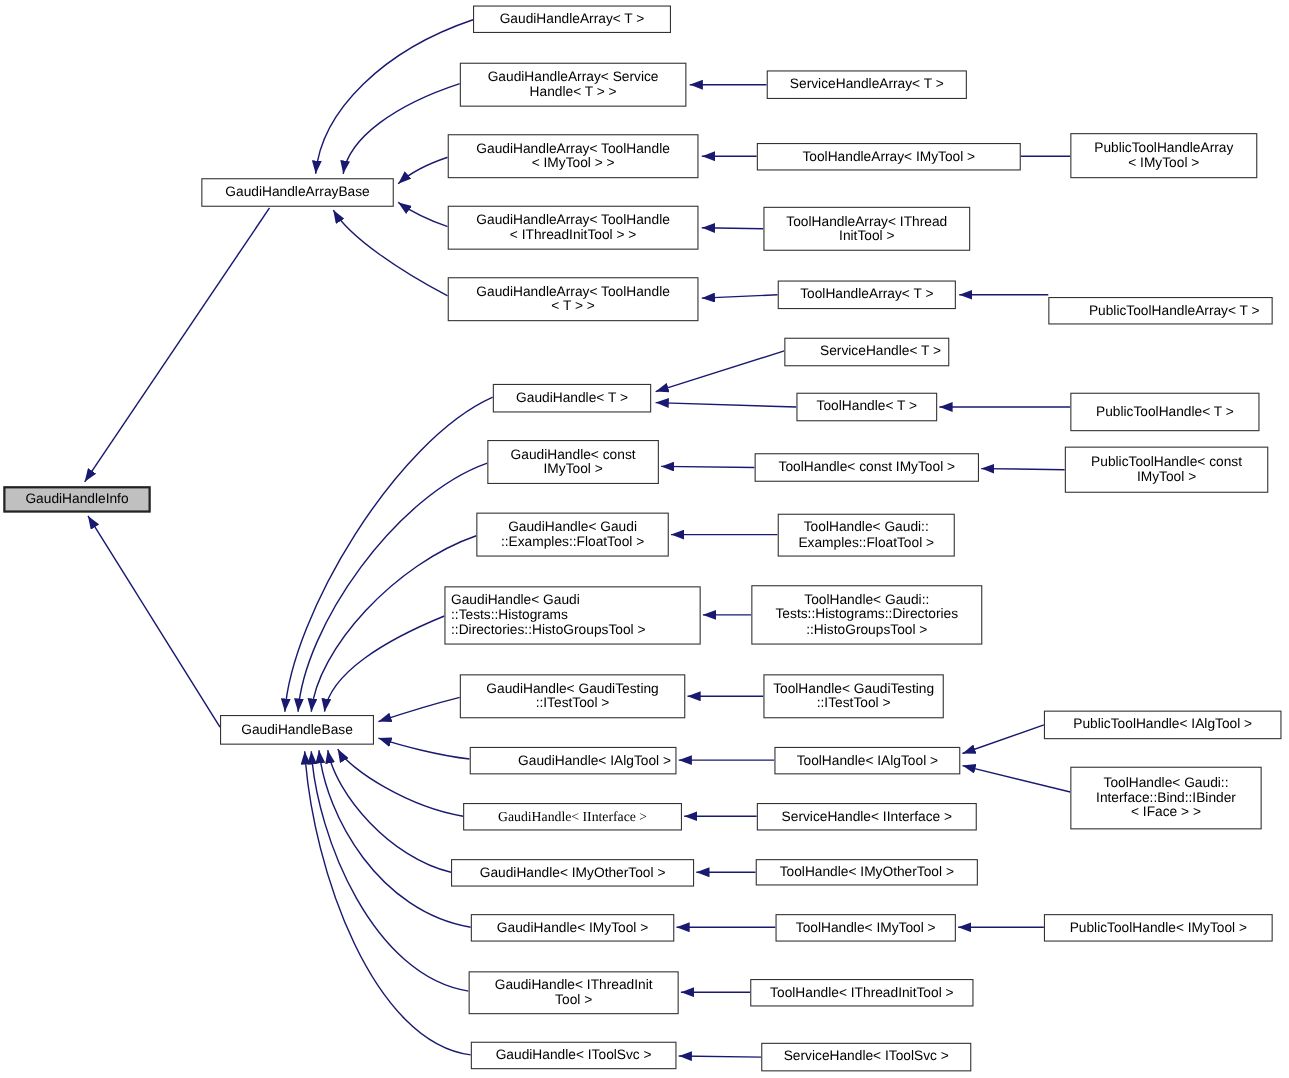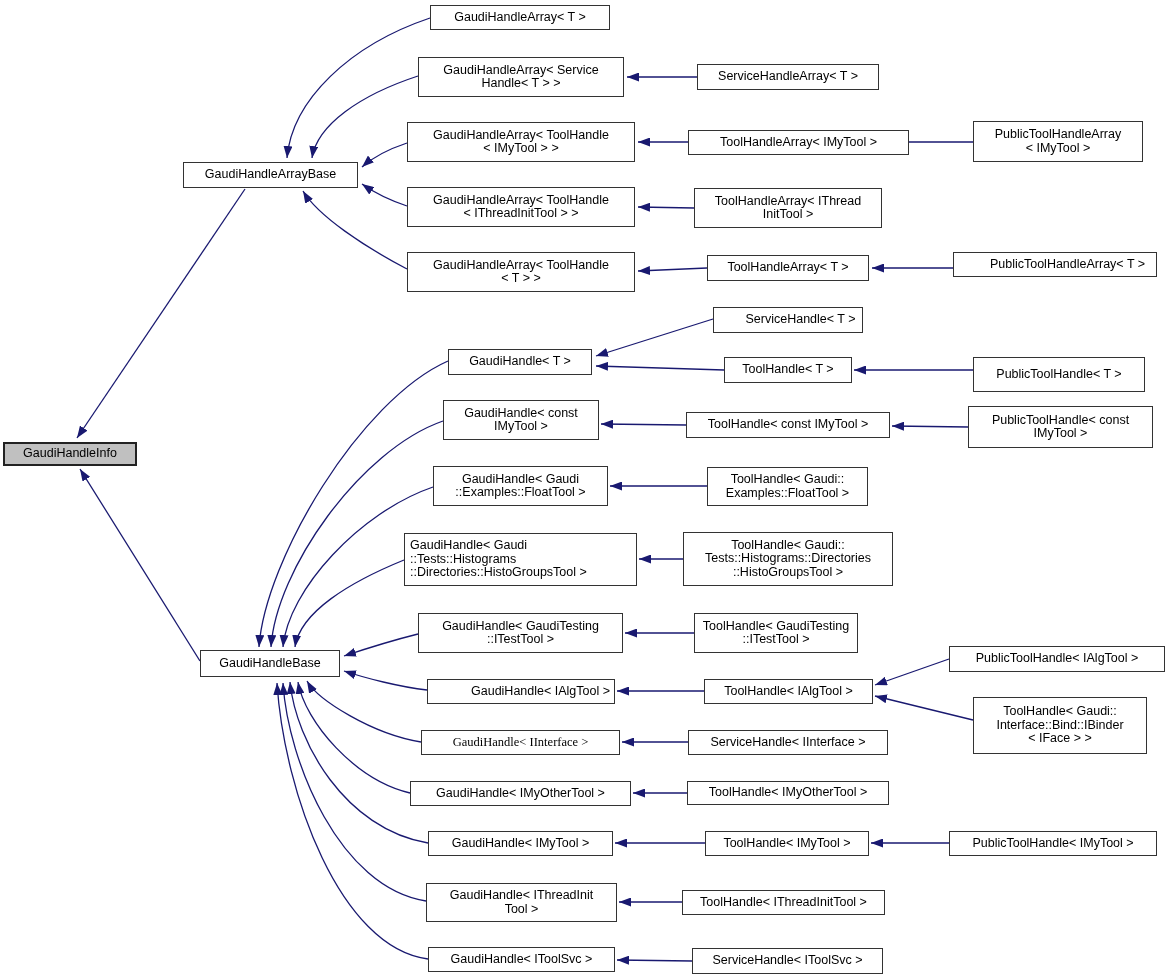--- a/index.html
+++ b/index.html
@@ -100,27 +100,27 @@
       <div class="node" style="left: 430px; top: 5px; width: 180px; height: 25px;"><span>GaudiHandleArray&lt; T &gt;</span></div>
       <div class="node" style="left: 418px; top: 57px; width: 206px; height: 40px;"><span>GaudiHandleArray&lt; Service
 Handle&lt; T &gt; &gt;</span></div>
       <div class="node" style="left: 407px; top: 122px; width: 228px; height: 40px;"><span>GaudiHandleArray&lt; ToolHandle
 &lt; IMyTool &gt; &gt;</span></div>
       <div class="node" style="left: 407px; top: 187px; width: 228px; height: 40px;"><span>GaudiHandleArray&lt; ToolHandle
 &lt; IThreadInitTool &gt; &gt;</span></div>
       <div class="node" style="left: 407px; top: 252px; width: 228px; height: 40px;"><span>GaudiHandleArray&lt; ToolHandle
 &lt; T &gt; &gt;</span></div>
       <div class="node" style="left: 697px; top: 64px; width: 182px; height: 26px;"><span>ServiceHandleArray&lt; T &gt;</span></div>
-      <div class="node" style="left: 688px; top: 130px; width: 221px; height: 25px; align-items: center;"><span>ToolHandleArray&lt; IMyTool &gt;</span></div>
+      <div class="node" style="left: 688px; top: 130px; width: 240px; height: 25px; align-items: center;"><span>ToolHandleArray&lt; IMyTool &gt;</span></div>
       <div class="node" style="left: 973px; top: 121px; width: 170px; height: 41px;"><span>PublicToolHandleArray
 &lt; IMyTool &gt;</span></div>
       <div class="node" style="left: 694px; top: 188px; width: 188px; height: 40px;"><span>ToolHandleArray&lt; IThread
 InitTool &gt;</span></div>
       <div class="node" style="left: 707px; top: 255px; width: 162px; height: 26px;"><span>ToolHandleArray&lt; T &gt;</span></div>
-      <div class="node" style="left: 953px; top: 252px; width: 204px; height: 25px; padding-left: 28px;"><span>PublicToolHandleArray&lt; T &gt;</span></div>
+      <div class="node" style="left: 953px; top: 270px; width: 204px; height: 25px; padding-left: 28px;"><span>PublicToolHandleArray&lt; T &gt;</span></div>
       <div class="node" style="left: 448px; top: 349px; width: 144px; height: 26px;"><span>GaudiHandle&lt; T &gt;</span></div>
       <div class="node" style="left: 713px; top: 307px; width: 150px; height: 26px; padding-left: 28px;"><span>ServiceHandle&lt; T &gt;</span></div>
       <div class="node" style="left: 724px; top: 357px; width: 128px; height: 26px;"><span>ToolHandle&lt; T &gt;</span></div>
       <div class="node" style="left: 973px; top: 357px; width: 172px; height: 35px;"><span>PublicToolHandle&lt; T &gt;</span></div>
       <div class="node" style="left: 443px; top: 400px; width: 156px; height: 40px;"><span>GaudiHandle&lt; const
 IMyTool &gt;</span></div>
       <div class="node" style="left: 686px; top: 412px; width: 204px; height: 26px; justify-content: center;"><span>ToolHandle&lt; const IMyTool &gt;</span></div>
       <div class="node" style="left: 968px; top: 406px; width: 185px; height: 42px;"><span>PublicToolHandle&lt; const
 IMyTool &gt;</span></div>
       <div class="node" style="left: 433px; top: 466px; width: 175px; height: 40px;"><span>GaudiHandle&lt; Gaudi

